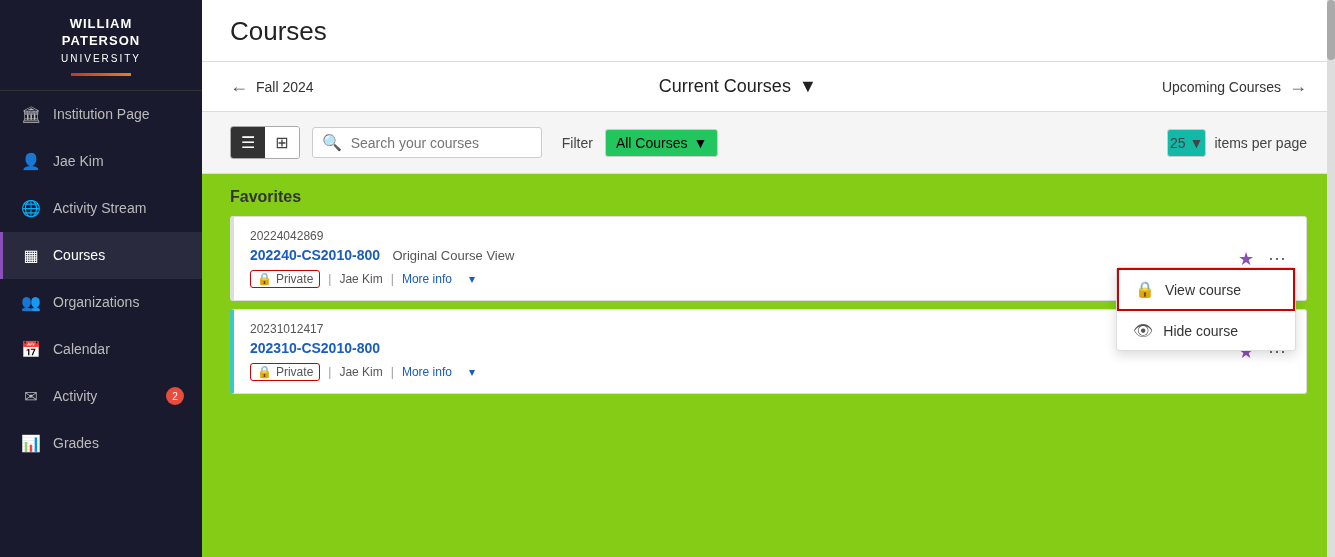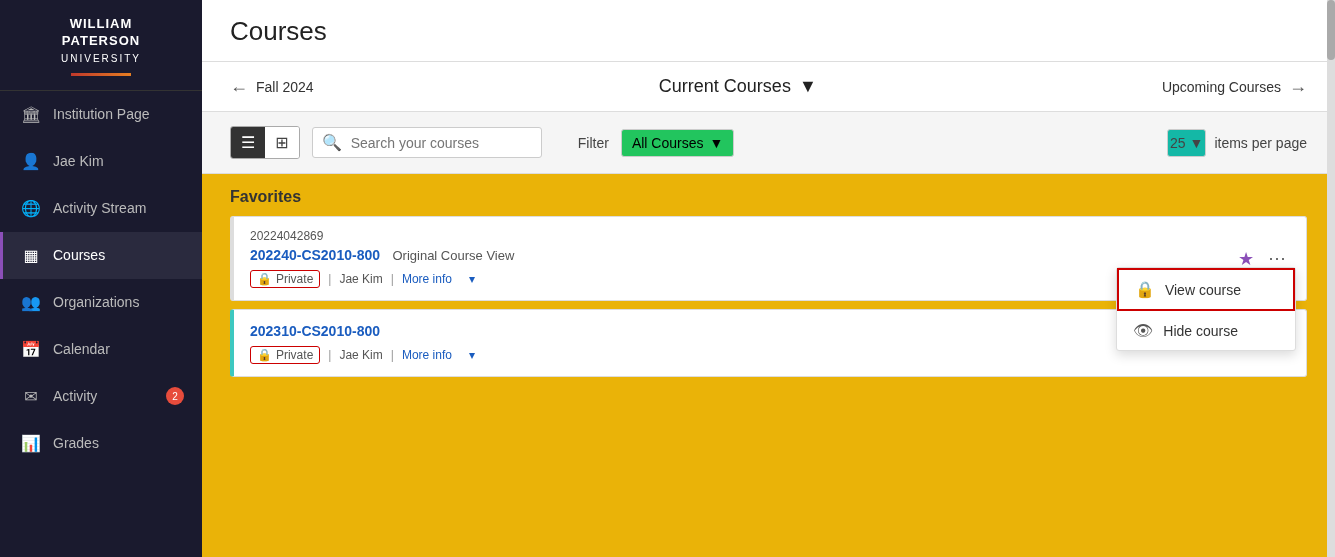--- a/index.html
+++ b/index.html
@@ -150,21 +150,21 @@
       gap: 8px;
       width: 230px;
     }
     .search-input {
       border: none;
       outline: none;
       font-size: 14px;
       color: #888;
       width: 100%;
     }
-    .filter-label { font-size: 14px; color: #444; margin-left: 24px; }
+    .filter-label { font-size: 14px; color: #444; margin-left: 8px; }
     .filter-select {
       border: 1px solid #ccc;
       border-radius: 3px;
       padding: 5px 10px;
       font-size: 14px;
       background: #22c55e;
       cursor: pointer;
       display: flex;
       align-items: center;
       gap: 6px;
@@ -182,21 +182,21 @@
       border-radius: 3px;
       padding: 5px 2px;
       font-size: 14px;
       background: #14b8a6;
       display: flex;
       align-items: center;
       gap: 4px;
     }
 
     
-    .course-list { flex: 1; overflow-y: auto; padding: 0 28px 16px; background: #eab308; }
+    .course-list { flex: 1; overflow-y: auto; padding: 0 28px 16px; background: #84cc16; }
     .section-title { font-size: 16px; font-weight: 600; color: #333; padding: 14px 0 10px; }
 
     .course-card {
       background: #fff;
       border: 1px solid #ddd;
       border-radius: 3px;
       margin-bottom: 8px;
       display: flex;
       align-items: center;
       padding: 12px 16px;
@@ -415,20 +415,21 @@
         </div>
         <div class="dropdown-item">
           <span class="dropdown-icon">👁</span>
           <span>Hide course</span>
         </div>
       </div>
     </div>
 
     <div class="course-card highlight">
       <div class="course-info">
+        <div class="course-id">20231012417</div>
         <div>
           <span class="course-code">202310-CS2010-800</span>
         </div>
         <div class="course-meta">
           <span class="private-badge">
             <span>🔒</span>
             <span>Private</span>
           </span>
           <span class="pipe">|</span>
           <span>Jae Kim</span>

